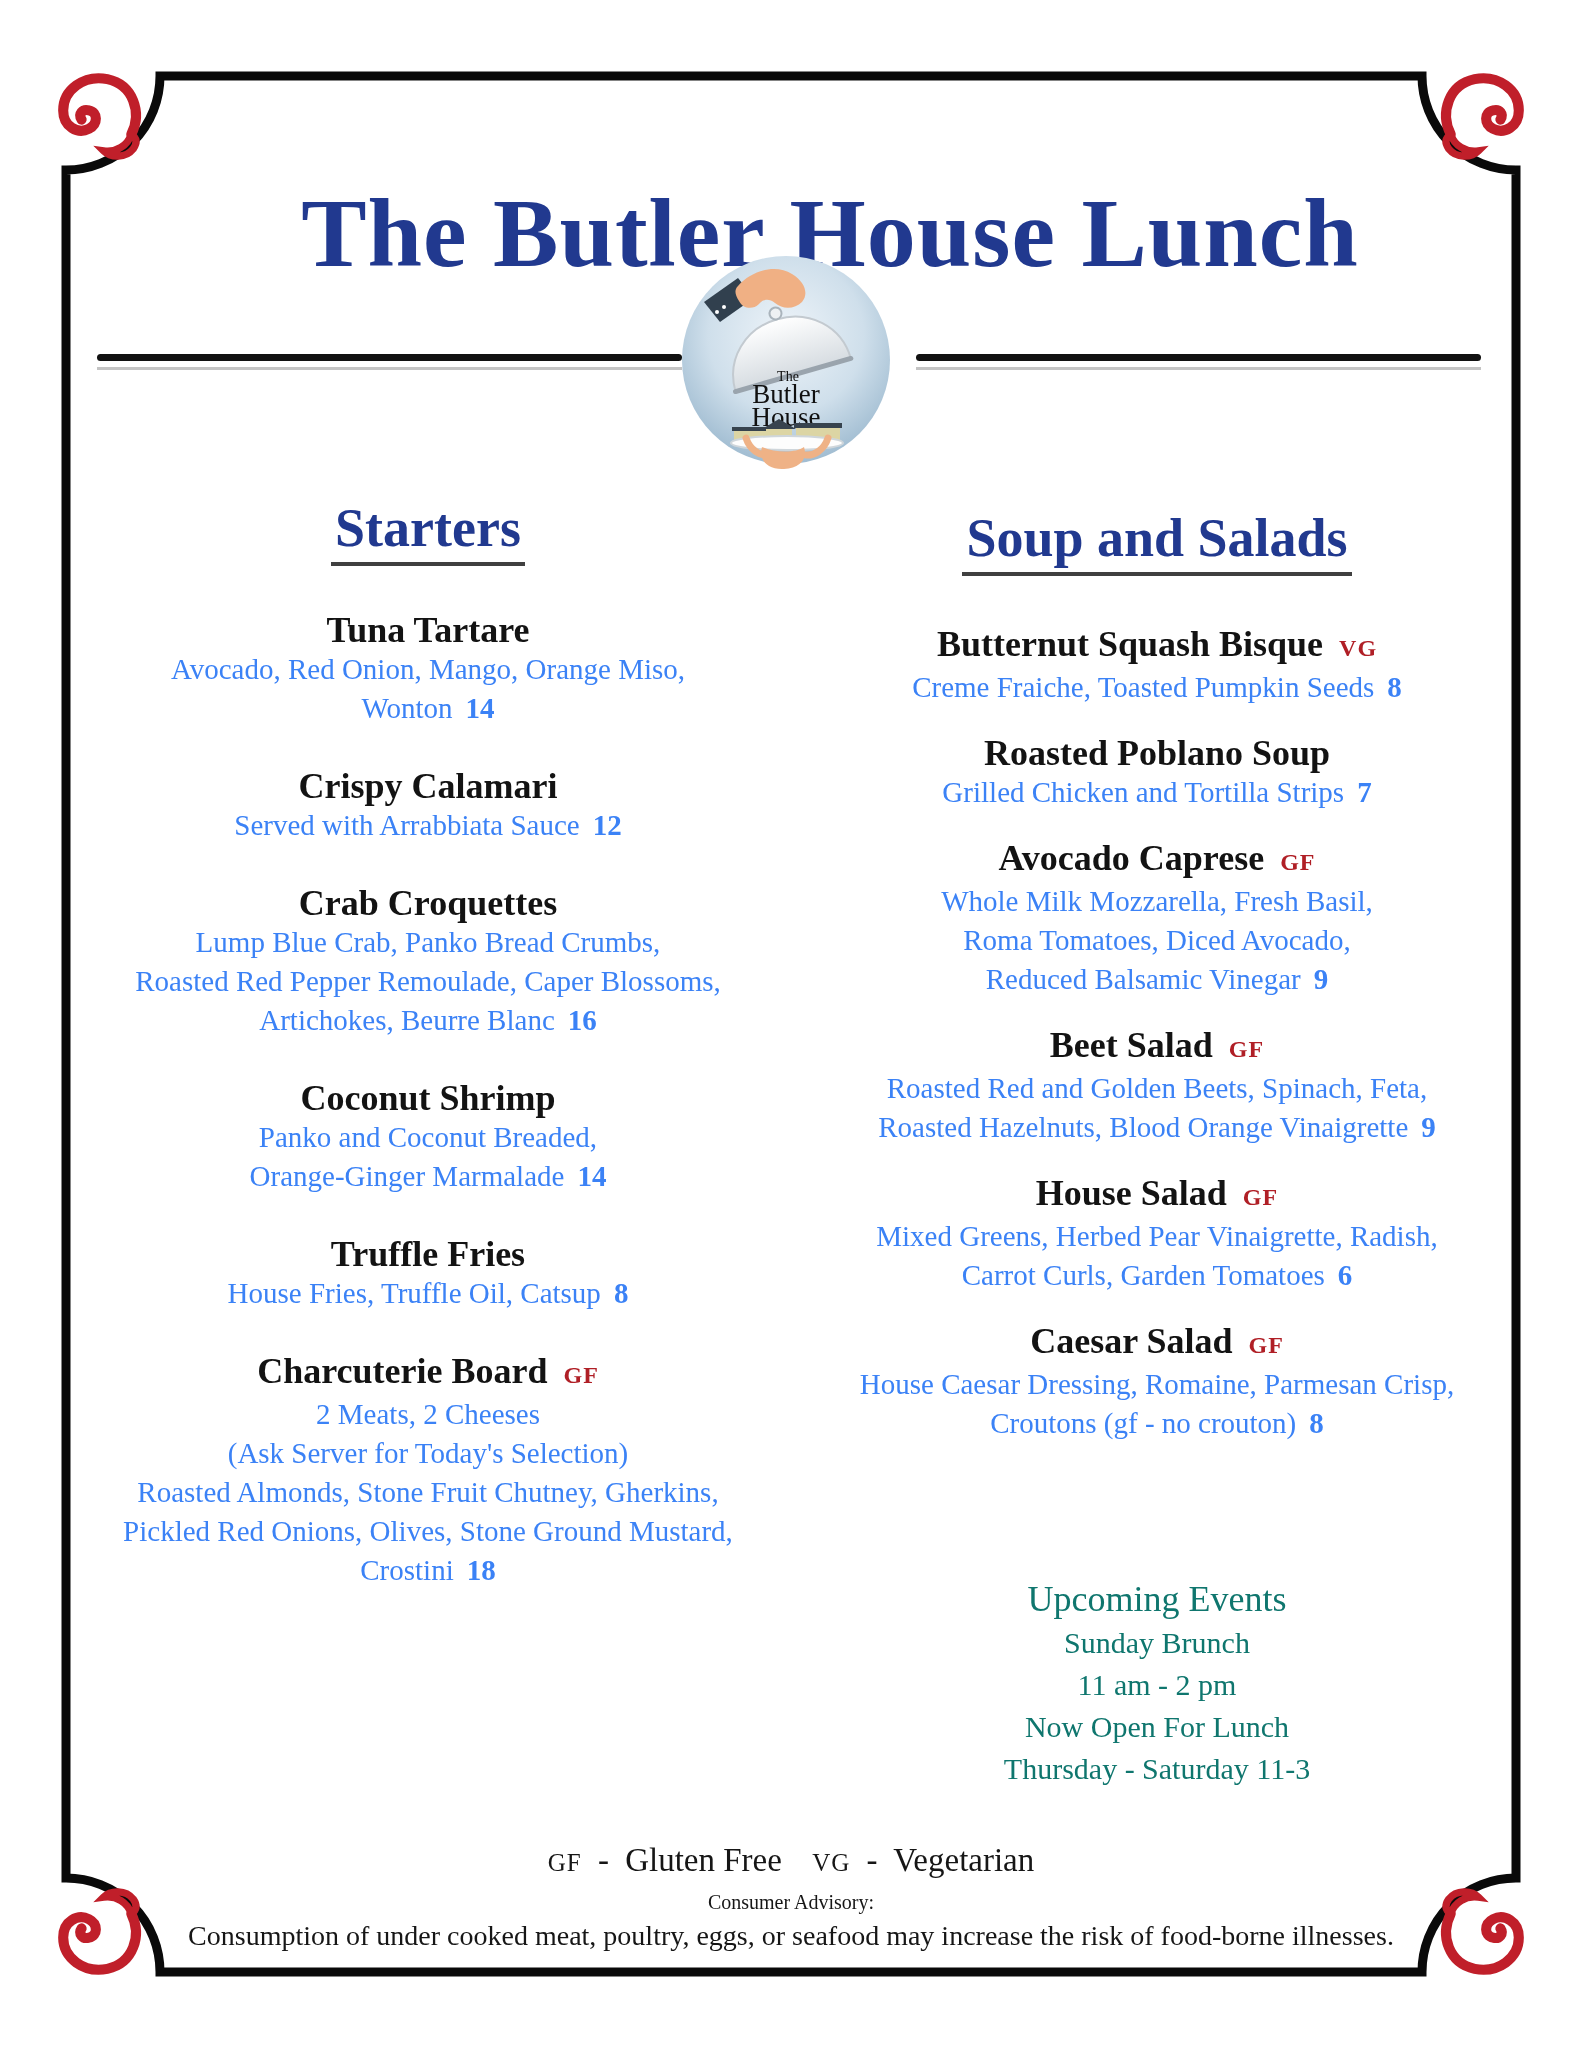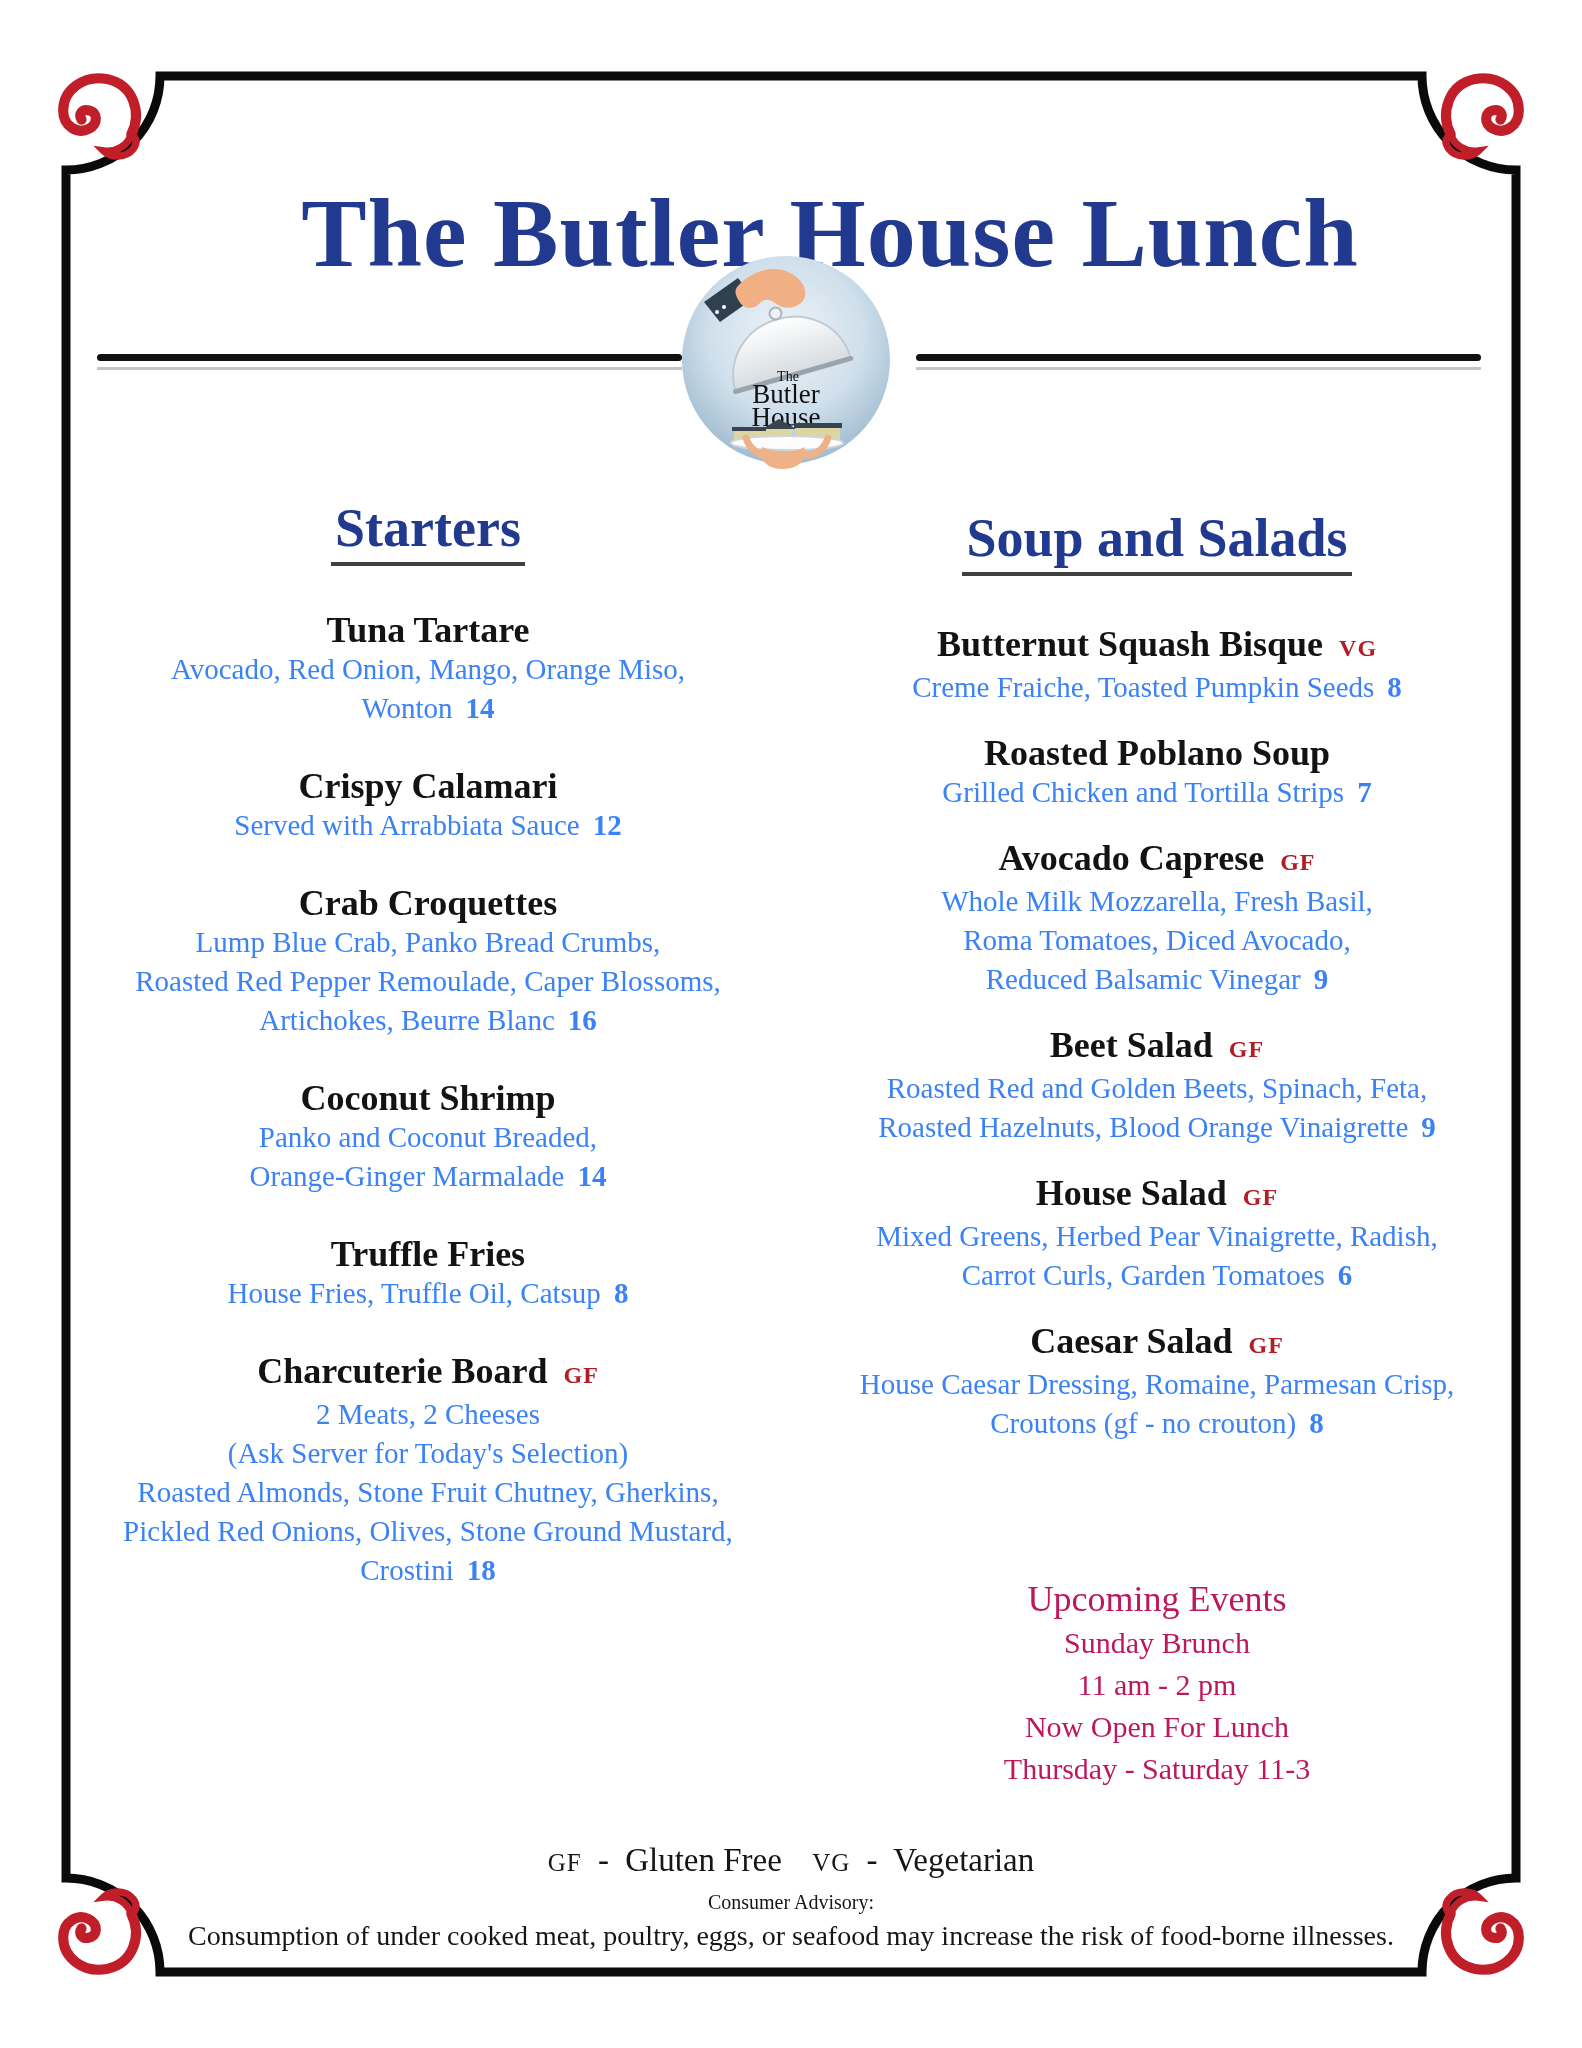--- a/index.html
+++ b/index.html
@@ -28,21 +28,21 @@
   .col.left .sec-heading{margin-bottom:44px;}
   .col.right .sec-heading{margin-bottom:48px;}
 
   .item{margin-bottom:38px;}
   .col.right .item{margin-bottom:26px;}
   .iname{font-size:36px;font-weight:bold;line-height:40px;color:#131313;}
   .tag{font-size:24px;font-weight:bold;color:#b01f26;margin-left:16px;letter-spacing:1px;}
   .dline{font-size:29px;line-height:39px;color:#3b82f6;}
   .price{font-weight:bold;margin-left:13px;}
 
-  .events{margin-top:133px;font-size:30px;line-height:42px;color:#be185d;}
+  .events{margin-top:133px;font-size:30px;line-height:42px;color:#0f766e;}
   .events .ev-title{font-size:36px;line-height:46px;}
 
   .footer{position:absolute;left:0;top:1842px;width:1582px;text-align:center;z-index:2;}
   .legend{font-size:33px;color:#161616;}
   .lg-tag{font-size:25px;letter-spacing:1px;}
   .lg-dash{margin:0 8px;}
   .lg-label{margin-right:22px;}
   .advisory-title{font-size:20px;margin-top:12px;color:#161616;}
   .advisory-text{font-size:28px;margin-top:6px;color:#161616;}
 </style>

